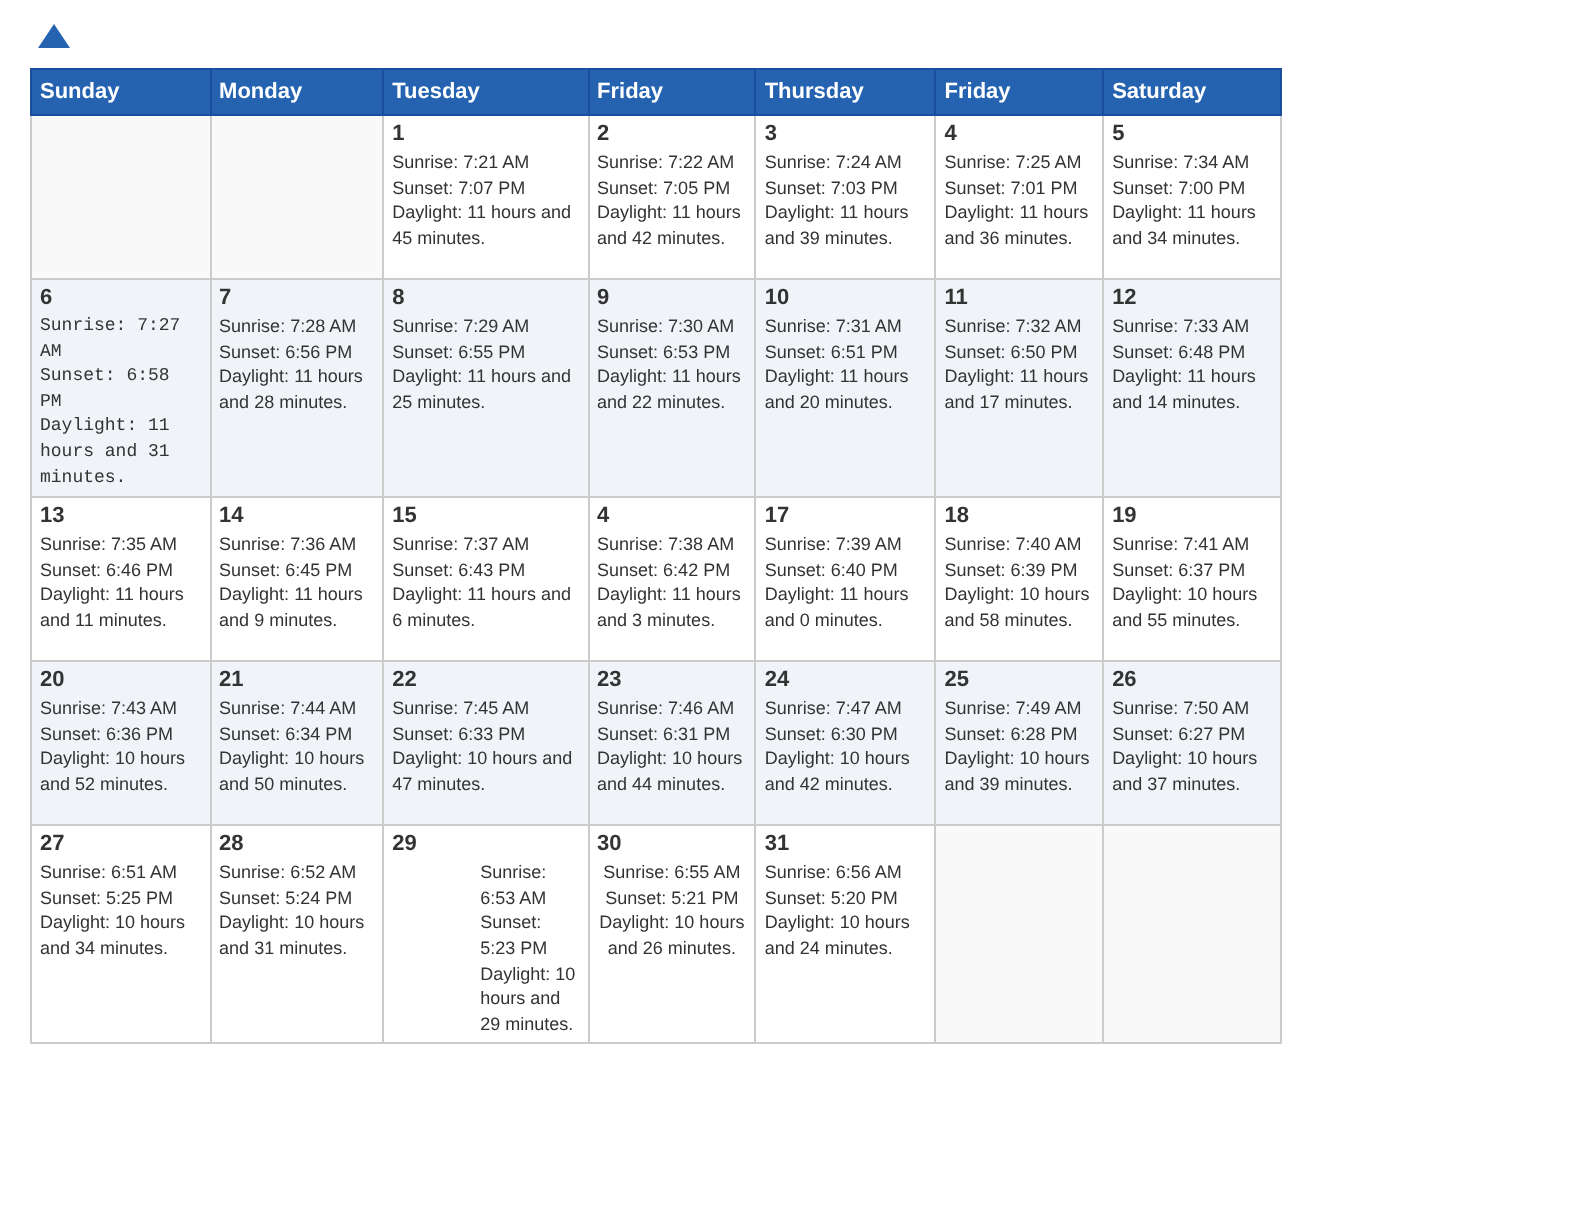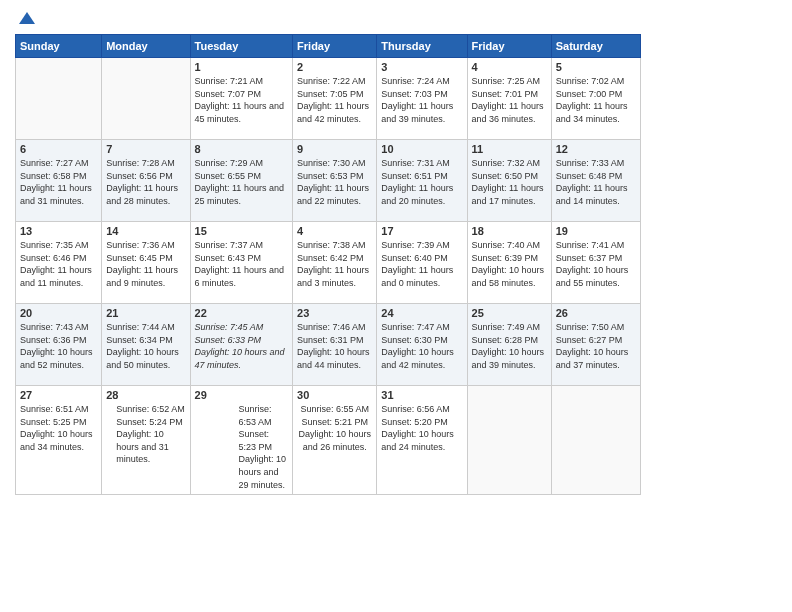--- a/index.html
+++ b/index.html
@@ -155,29 +155,29 @@
 Daylight: 11 hours and 39 minutes.</div>
           </td>
           <td>
             <span class="day-num">4</span>
             <div class="cell-info" style="white-space: pre-line;">Sunrise: 7:25 AM
 Sunset: 7:01 PM
 Daylight: 11 hours and 36 minutes.</div>
           </td>
           <td>
             <span class="day-num">5</span>
-            <div class="cell-info" style="white-space: pre-line;">Sunrise: 7:02 AM
+            <div class="cell-info" style="white-space: pre-line;">Sunrise: 7:34 AM
 Sunset: 7:00 PM
 Daylight: 11 hours and 34 minutes.</div>
           </td>
         </tr>
         <tr>
           <td>
             <span class="day-num">6</span>
-            <div class="cell-info" style="white-space: pre-line;">Sunrise: 7:27 AM
+            <div class="cell-info" style="white-space: pre-line; font-family: Liberation Mono, monospace;">Sunrise: 7:27 AM
 Sunset: 6:58 PM
 Daylight: 11 hours and 31 minutes.</div>
           </td>
           <td>
             <span class="day-num">7</span>
             <div class="cell-info" style="white-space: pre-line;">Sunrise: 7:28 AM
 Sunset: 6:56 PM
 Daylight: 11 hours and 28 minutes.</div>
           </td>
           <td>
@@ -263,21 +263,21 @@
 Daylight: 10 hours and 52 minutes.</div>
           </td>
           <td>
             <span class="day-num">21</span>
             <div class="cell-info" style="white-space: pre-line;">Sunrise: 7:44 AM
 Sunset: 6:34 PM
 Daylight: 10 hours and 50 minutes.</div>
           </td>
           <td>
             <span class="day-num">22</span>
-            <div class="cell-info" style="white-space: pre-line; font-style: italic;">Sunrise: 7:45 AM
+            <div class="cell-info" style="white-space: pre-line;">Sunrise: 7:45 AM
 Sunset: 6:33 PM
 Daylight: 10 hours and 47 minutes.</div>
           </td>
           <td>
             <span class="day-num">23</span>
             <div class="cell-info" style="white-space: pre-line;">Sunrise: 7:46 AM
 Sunset: 6:31 PM
 Daylight: 10 hours and 44 minutes.</div>
           </td>
           <td>
@@ -301,21 +301,21 @@
         </tr>
         <tr>
           <td>
             <span class="day-num">27</span>
             <div class="cell-info" style="white-space: pre-line;">Sunrise: 6:51 AM
 Sunset: 5:25 PM
 Daylight: 10 hours and 34 minutes.</div>
           </td>
           <td>
             <span class="day-num">28</span>
-            <div class="cell-info" style="white-space: pre-line; margin-left: 10px;">Sunrise: 6:52 AM
+            <div class="cell-info" style="white-space: pre-line;">Sunrise: 6:52 AM
 Sunset: 5:24 PM
 Daylight: 10 hours and 31 minutes.</div>
           </td>
           <td>
             <span class="day-num">29</span>
             <div class="cell-info" style="white-space: pre-line; margin-left: 44px;">Sunrise: 6:53 AM
 Sunset: 5:23 PM
 Daylight: 10 hours and 29 minutes.</div>
           </td>
           <td>

